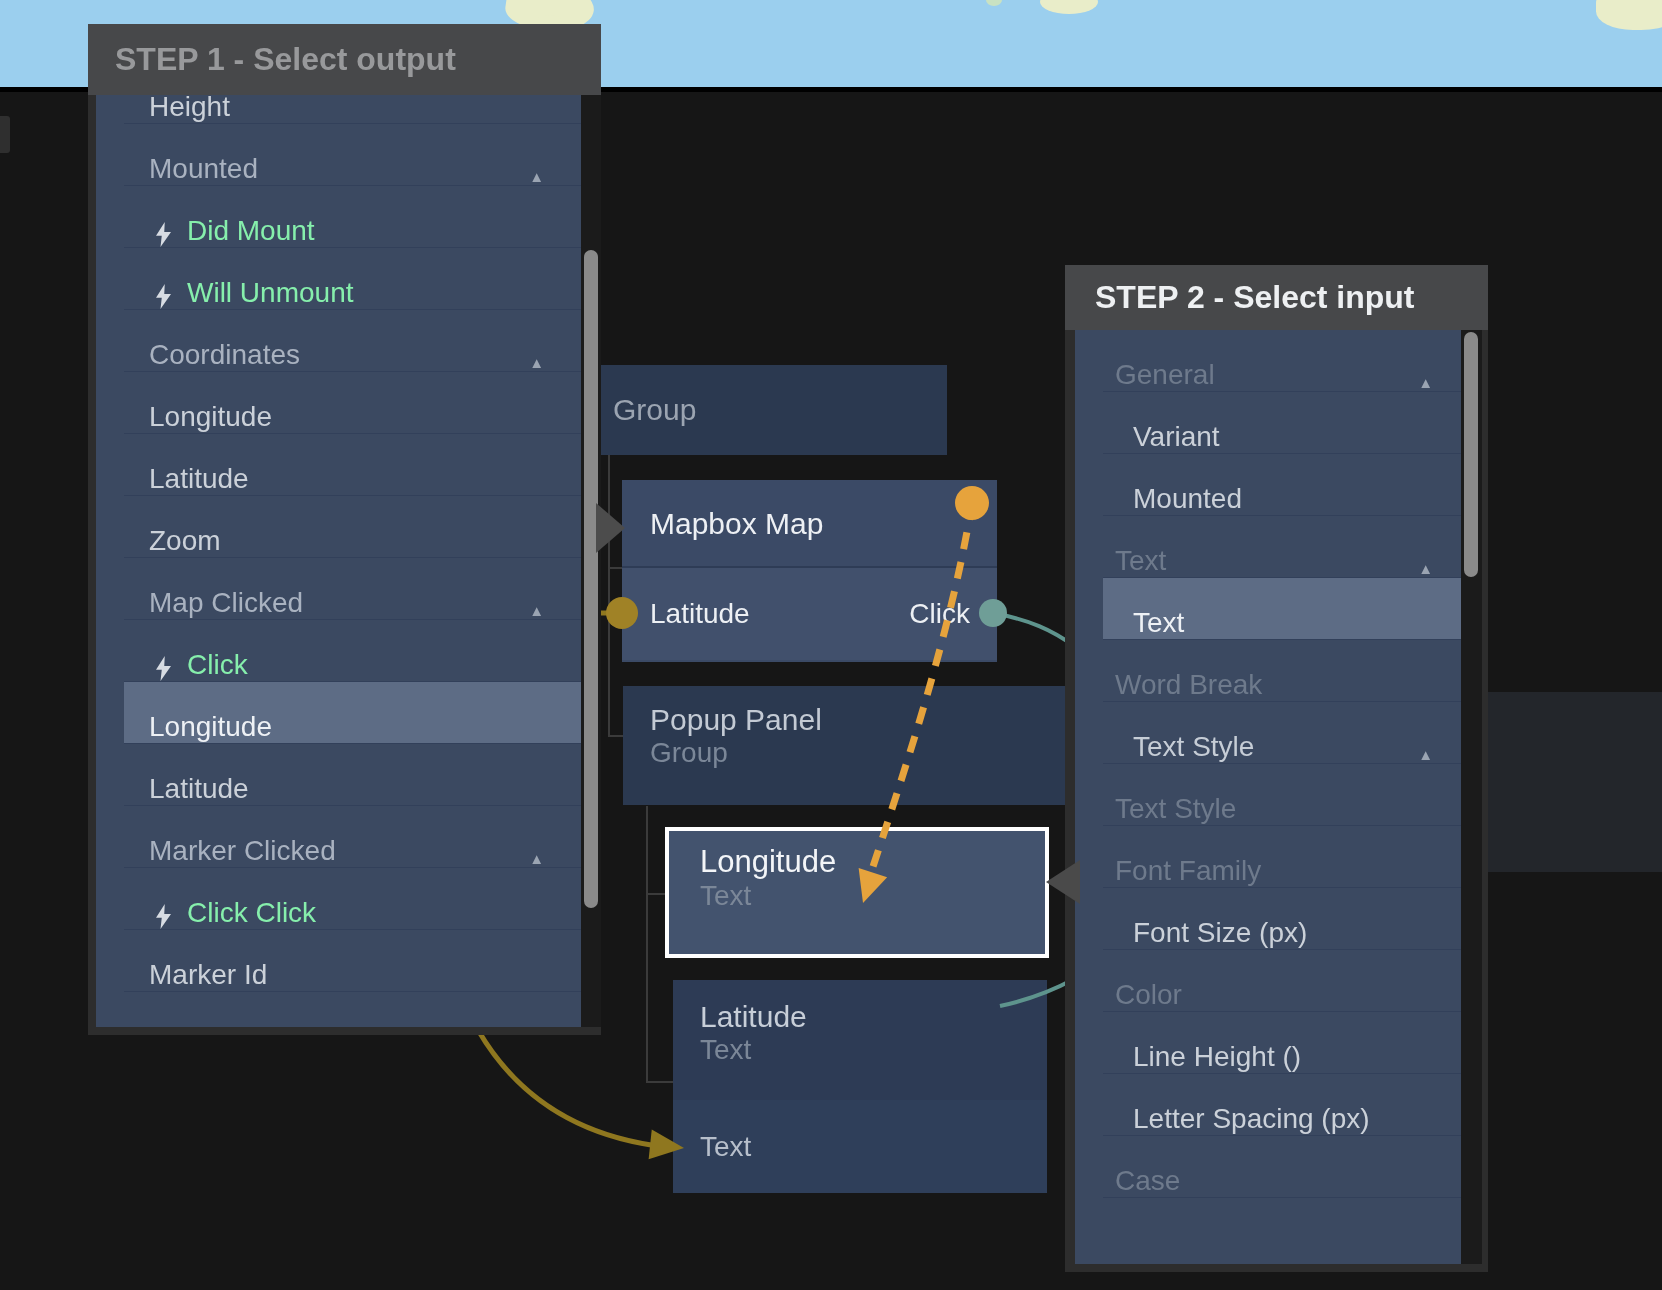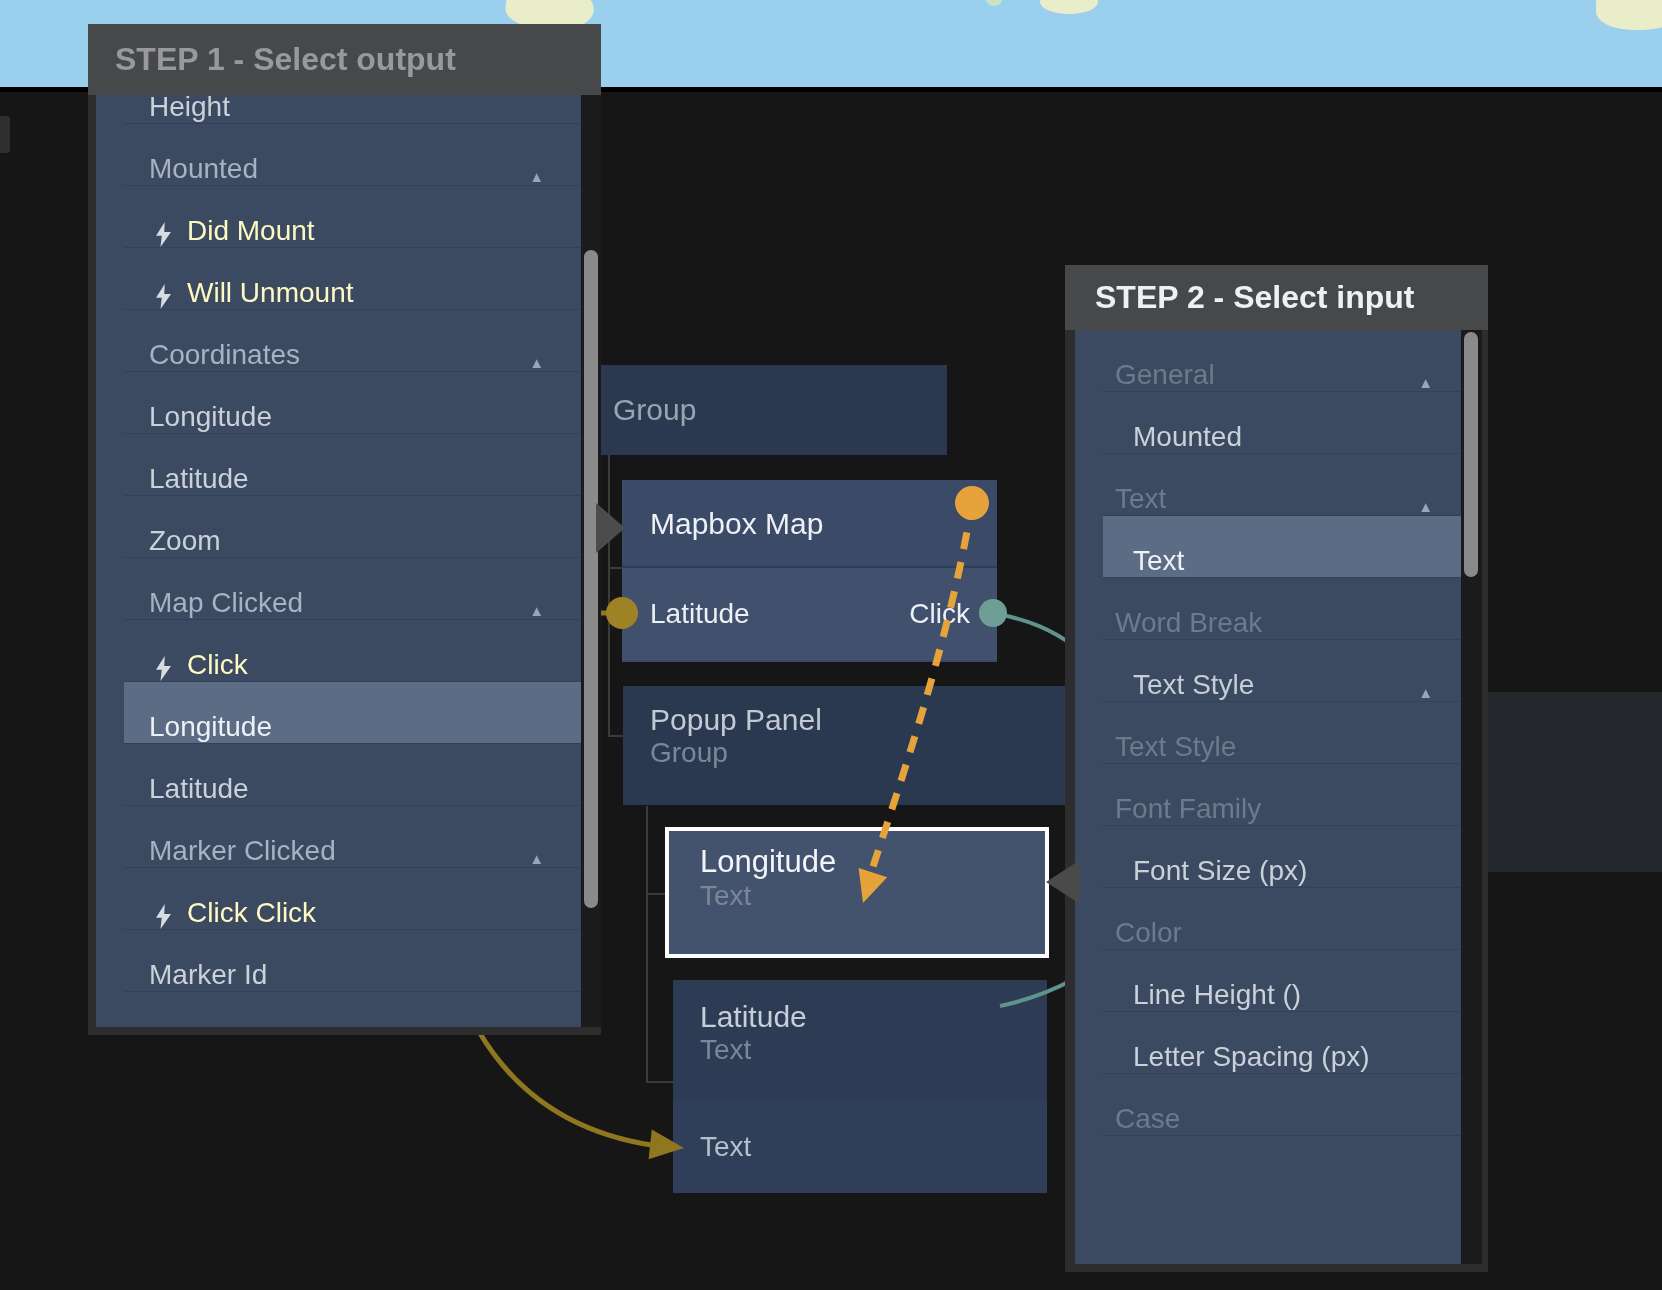--- a/index.html
+++ b/index.html
@@ -65,21 +65,21 @@
   .row{position:relative;height:62px;border-bottom:1px solid var(--row_divider);display:flex;align-items:flex-end;font-size:28px;color:#cbd1d9;background:var(--row_bg);margin-left:28px;}
   .row.partial{height:29px;}
   .row.partial .lbl{margin-top:-30px;}
   .row .lbl{padding-left:25px;}
   .step2 .row .lbl{padding-left:30px;}
   .row.category .lbl{color:#a9b2c0;}
   .row.category.bright .lbl{color:#c6cdd6;}
   .row.dim .lbl{color:#6e7a8c;padding-left:12px;}
   .row.selected{background:var(--row_sel);}
   .row.selected .lbl{color:#eef1f5;}
-  .row.event .lbl{padding-left:16px;color:#fef9c3;}
+  .row.event .lbl{padding-left:16px;color:#86efac;}
   .row .bolt{margin-left:32px;width:15px;height:25px;flex:0 0 auto;}
   .row .arrow{position:absolute;right:0;font-size:15px;color:#9aa4b2;}
   .step1 .row .arrow{right:37px;}
   .step2 .row .arrow{right:28px;}
 </style>
 </head>
 <body>
 
 <div id="stage">
 
@@ -222,20 +222,23 @@
   </div>
 
   <div class="panel-header" id="step2-header">STEP 2 - Select input</div>
   <div class="panel-body step2" id="step2-body">
     <div id="step2-list">
         <div class="row category dim">
           <span class="lbl">General</span>
           <span class="arrow">▲</span>
         </div>
         <div class="row plain">
+          <span class="lbl">Variant</span>
+        </div>
+        <div class="row plain">
           <span class="lbl">Mounted</span>
         </div>
         <div class="row category dim">
           <span class="lbl">Text</span>
           <span class="arrow">▲</span>
         </div>
         <div class="row plain selected">
           <span class="lbl">Text</span>
         </div>
         <div class="row plain dim">

